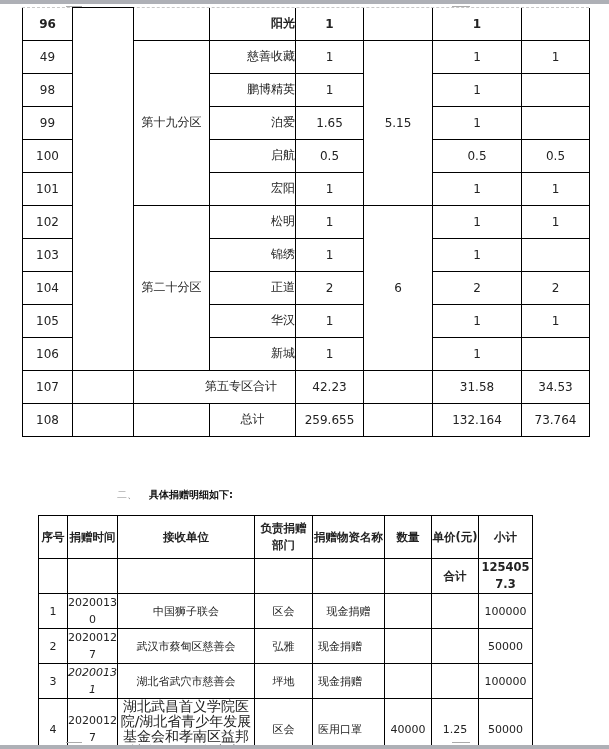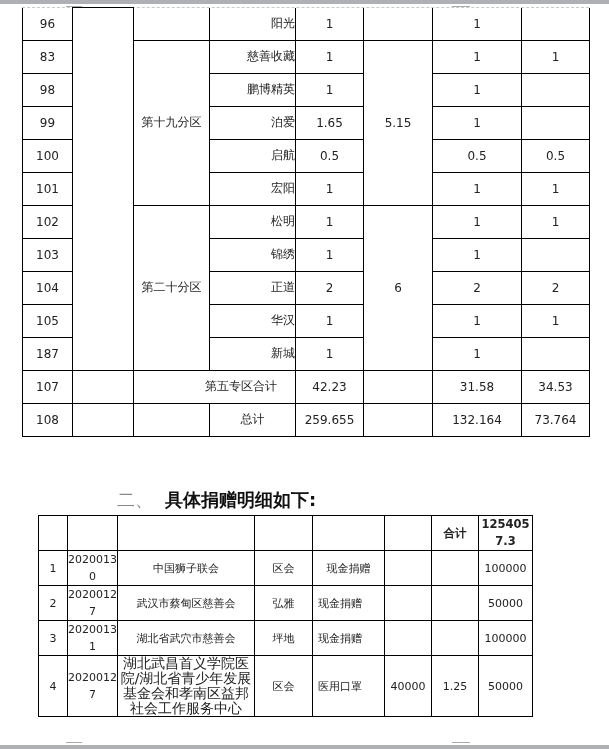--- a/index.html
+++ b/index.html
@@ -14,24 +14,24 @@
   .guide-h { position:absolute; height:0; border-top:1px dashed #c8c8c8; }
   .corner { position:absolute; border-color:#aaa; border-style:solid; border-width:0; }
 
   table { border-collapse:collapse; position:absolute; table-layout:fixed; }
   td { border:1.5px solid #000; text-align:center; vertical-align:middle; padding:0; font-size:12px; overflow:hidden; }
 
   #t1 { left:22px; top:7px; }
   #t1 td { height:32px; font-size:12px; }
   #t1 td.name { text-align:right; padding-left:6px; }
   #t1 td.total-label { text-align:right; padding-right:18px; }
-  #t1 tr.first td { border-top:none; }
+  #t1 tr.first td { border-top:none;font-weight:bold; }
 
   #heading {
-    position:absolute; left:117px; top:488px; font-size:18px; font-weight:bold; color:#111;
+    position:absolute; left:117px; top:488px; font-size:10px; font-weight:bold; color:#111;
     white-space:nowrap;
   }
   #heading .num { font-weight:normal; color:#888; margin-right:12px; }
 
   #t2 { left:38px; top:515px; }
   #t2 td { font-size:11px; line-height:17px; }
   #t2 td.hdr { font-weight:bold; font-size:11.5px; }
   #t2 td.small { font-size:14px; line-height:15px; }
   #t2 td.left { text-align:left; padding-left:5px; }
 </style>
@@ -59,21 +59,21 @@
       <td>96</td>
       <td rowspan="11" style="border-top:1.5px solid #000;"></td>
       <td></td>
       <td class="name">阳光</td>
       <td>1</td>
       <td></td>
       <td>1</td>
       <td></td>
     </tr>
     <tr>
-      <td>83</td>
+      <td>49</td>
       <td rowspan="5">第十九分区</td>
       <td class="name">慈善收藏</td>
       <td>1</td>
       <td rowspan="5">5.15</td>
       <td>1</td>
       <td>1</td>
     </tr>
     <tr>
       <td>98</td>
       <td class="name">鹏博精英</td>
@@ -126,21 +126,21 @@
       <td>2</td>
     </tr>
     <tr>
       <td>105</td>
       <td class="name">华汉</td>
       <td>1</td>
       <td>1</td>
       <td>1</td>
     </tr>
     <tr>
-      <td>187</td>
+      <td>106</td>
       <td class="name">新城</td>
       <td>1</td>
       <td>1</td>
       <td></td>
     </tr>
     <tr>
       <td>107</td>
       <td></td>
       <td colspan="2" class="total-label">第五专区合计</td>
       <td>42.23</td>
@@ -170,20 +170,30 @@
     <col style="width:29px">
       <col style="width:50px">
       <col style="width:137px">
       <col style="width:58px">
     <col style="width:72px">
       <col style="width:47px">
       <col style="width:47px">
       <col style="width:54px">
   </colgroup>
   <tbody>
+    <tr style="height:43px">
+      <td class="hdr">序号</td>
+      <td class="hdr">捐赠时间</td>
+      <td class="hdr">接收单位</td>
+      <td class="hdr">负责捐赠部门</td>
+      <td class="hdr">捐赠物资名称</td>
+      <td class="hdr">数量</td>
+      <td class="hdr">单价(元)</td>
+      <td class="hdr">小计</td>
+    </tr>
     <tr style="height:34px">
       <td></td>
       <td></td>
       <td></td>
       <td></td>
       <td></td>
       <td></td>
       <td class="hdr">合计</td>
       <td class="hdr" style="word-break:break-all;margin-left:36px;">1254057.3</td>
     </tr>
@@ -202,21 +212,21 @@
       <td style="word-break:break-all;">20200127</td>
       <td>武汉市蔡甸区慈善会</td>
       <td>弘雅</td>
       <td class="left">现金捐赠</td>
       <td></td>
       <td></td>
       <td>50000</td>
     </tr>
     <tr style="height:34px">
       <td>3</td>
-      <td style="word-break:break-all;">20200131</td>
+      <td style="word-break:break-all;font-style:italic;">20200131</td>
       <td>湖北省武穴市慈善会</td>
       <td>坪地</td>
       <td class="left">现金捐赠</td>
       <td></td>
       <td></td>
       <td>100000</td>
     </tr>
     <tr style="height:49px">
       <td>4</td>
       <td style="word-break:break-all;">20200127</td>

